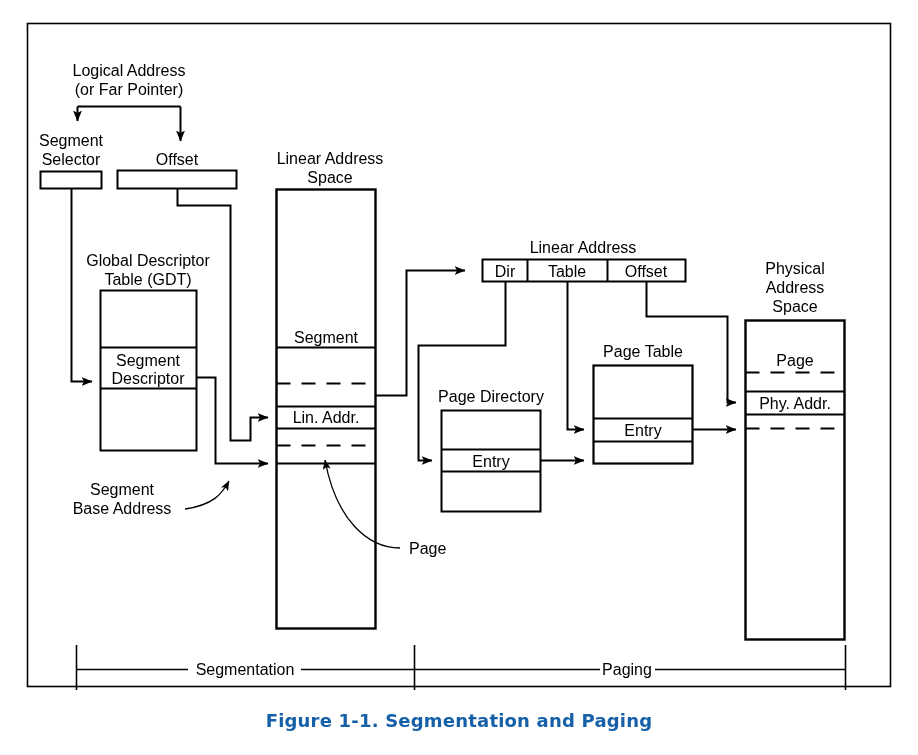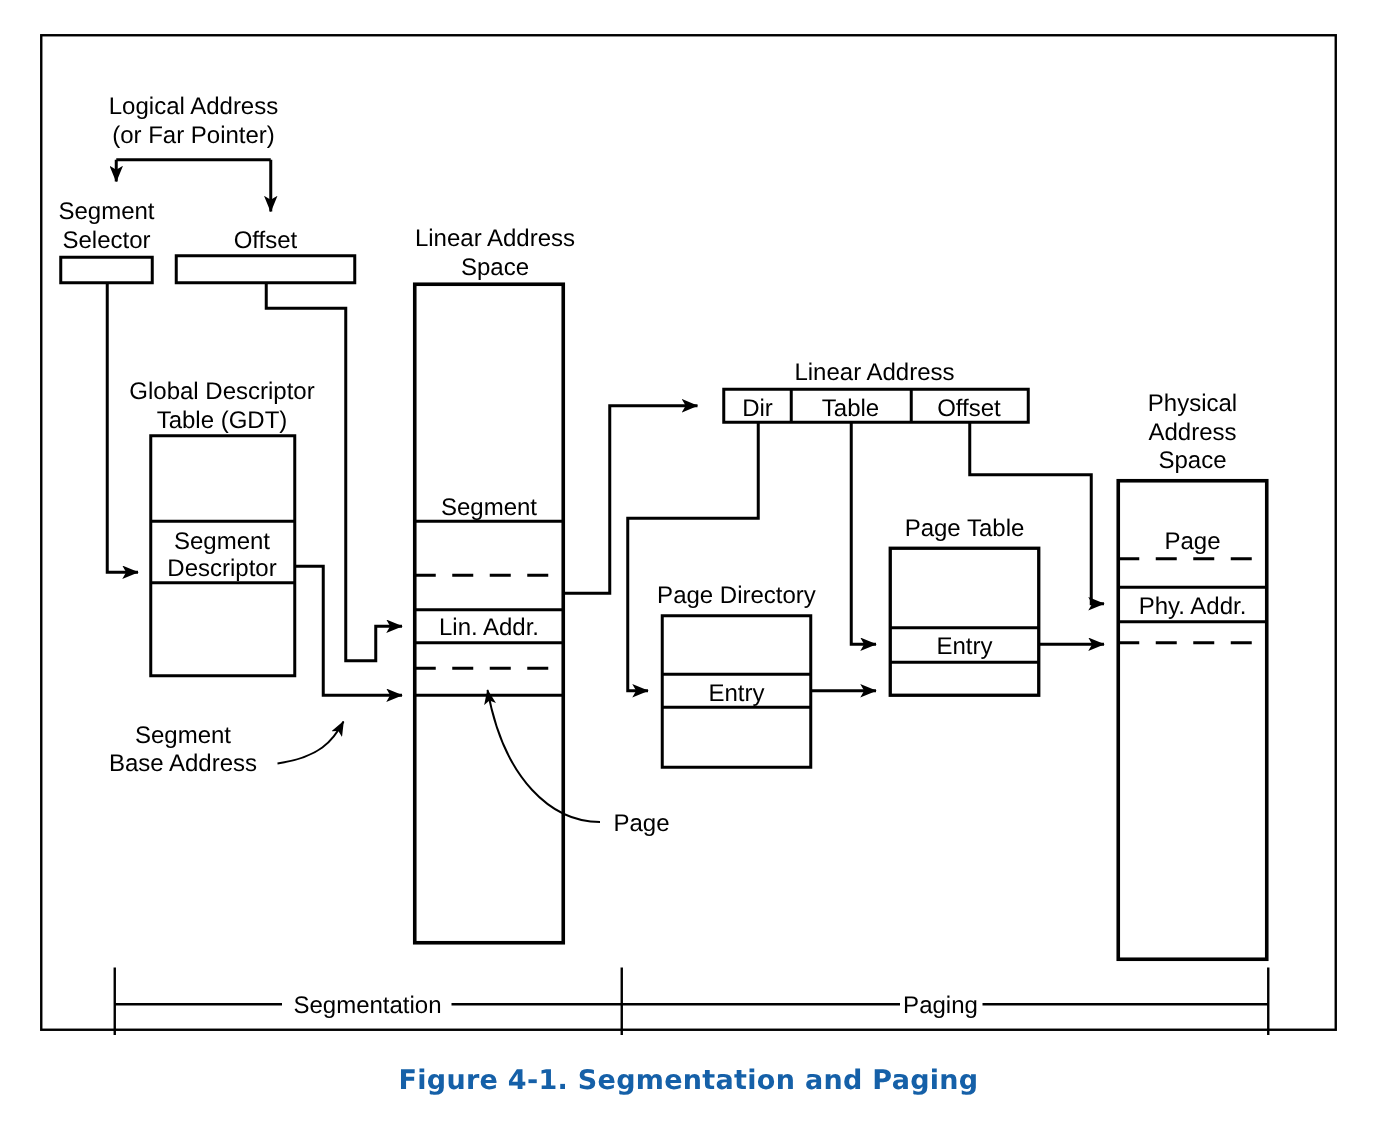--- a/index.html
+++ b/index.html
@@ -175,14 +175,14 @@
     <text class="lbl lbl-c" x="795" y="293">Address</text>
     <text class="lbl lbl-c" x="795" y="312">Space</text>
 
     <text class="lbl lbl-c" x="795" y="366">Page</text>
     <text class="lbl lbl-c" x="795" y="409">Phy. Addr.</text>
 
     <text class="lbl lbl-c" x="245" y="675">Segmentation</text>
     <text class="lbl lbl-c" x="627" y="675">Paging</text>
   </svg>
 
-  <div class="cap" style="color: rgb(21, 96, 168);">Figure 4-1.  Segmentation and Paging</div>
+  <div class="cap" style="color: rgb(21, 96, 168);">Figure 1-1.  Segmentation and Paging</div>
 </div>
 
 </body></html>

